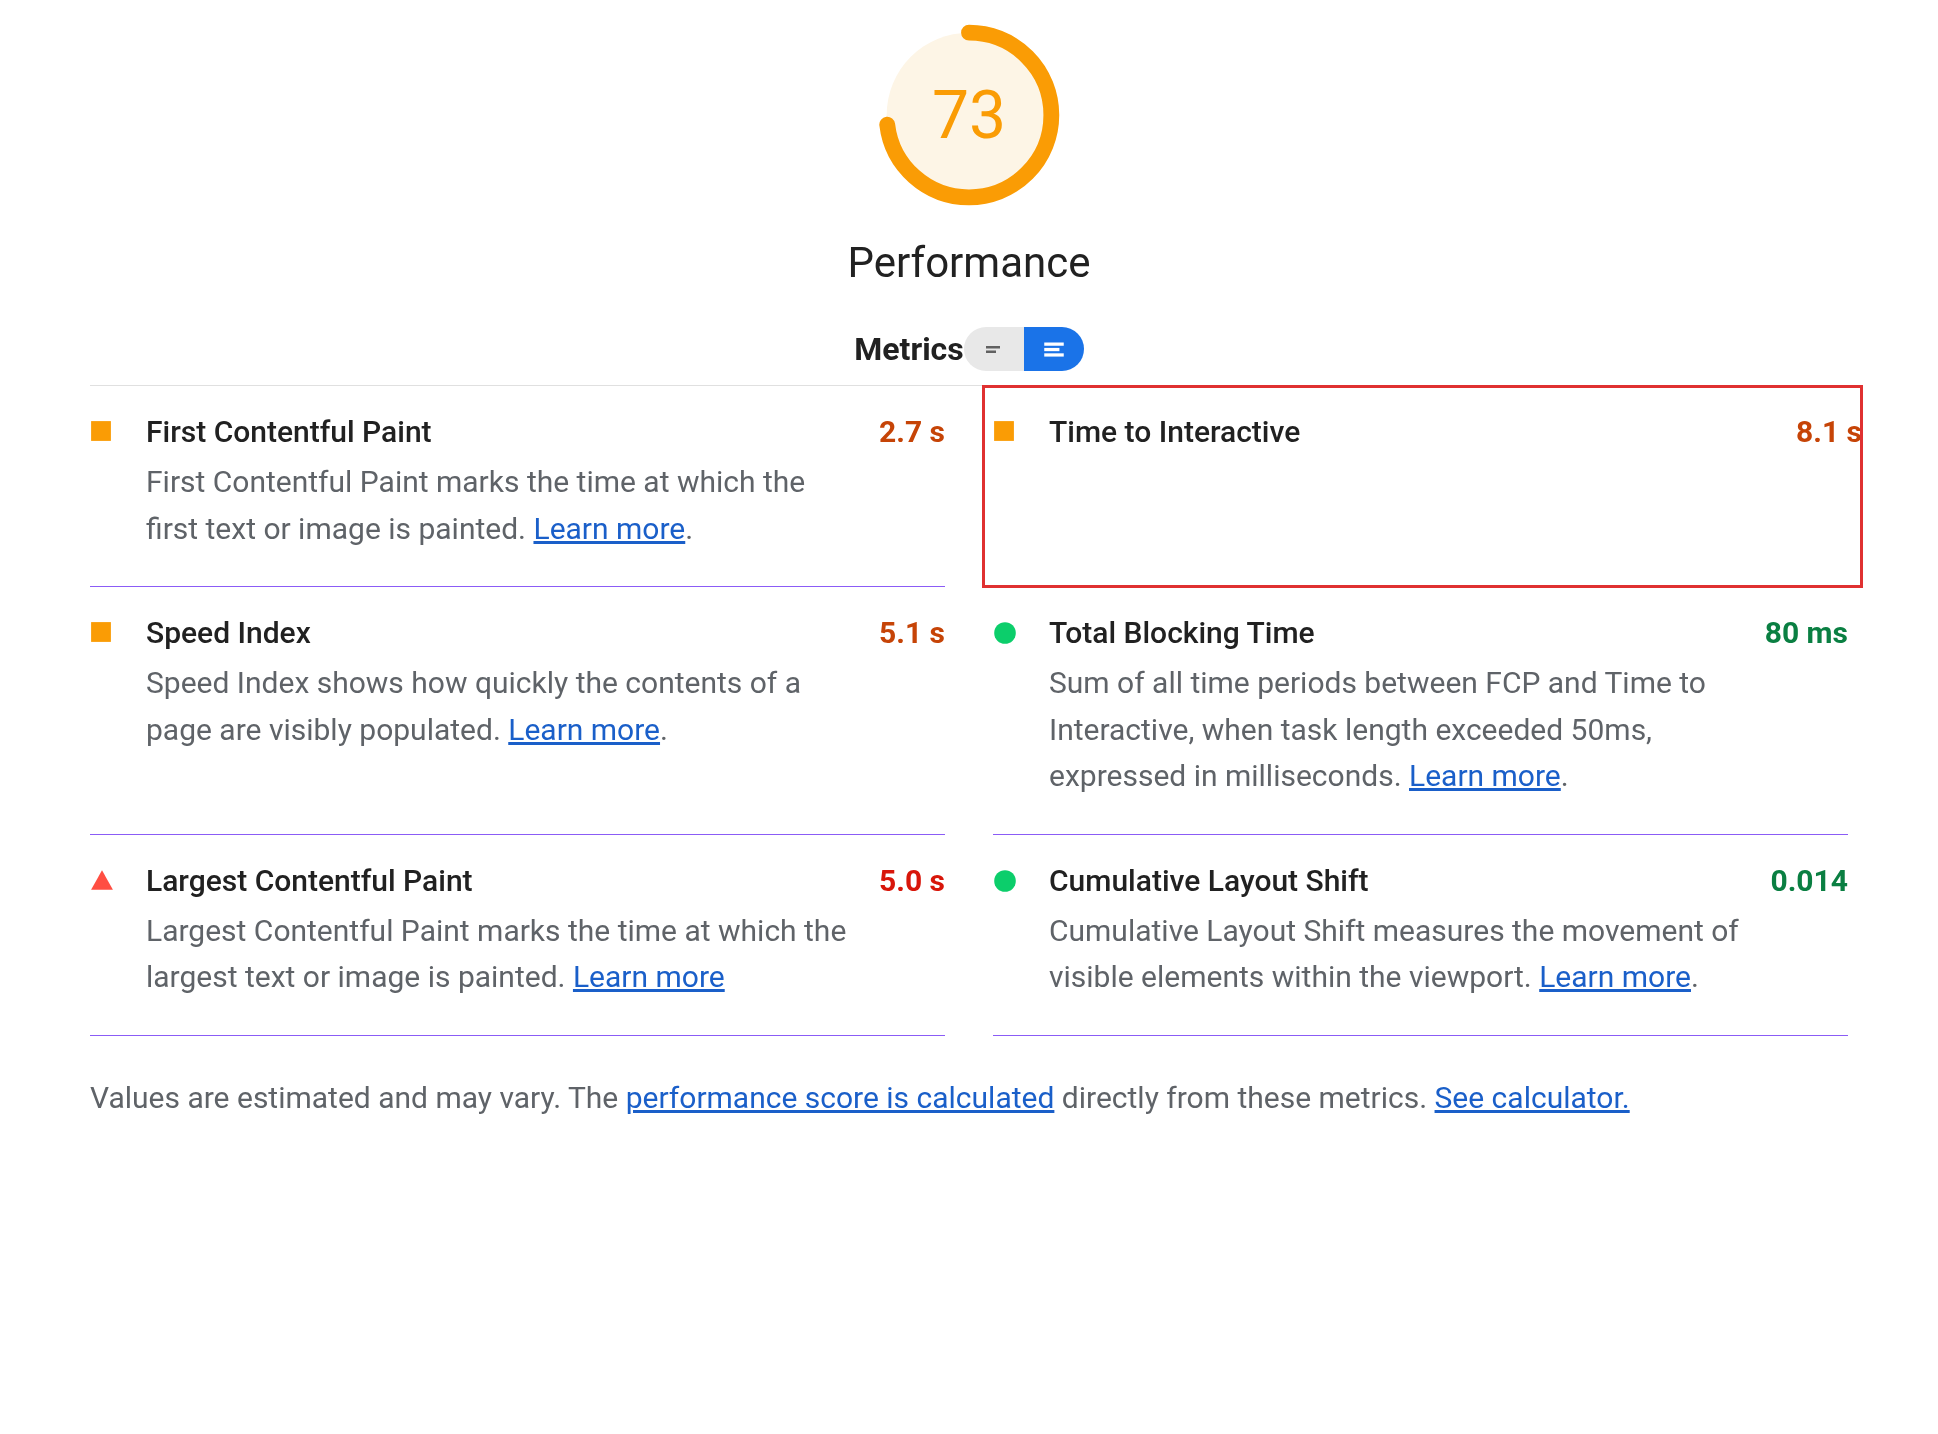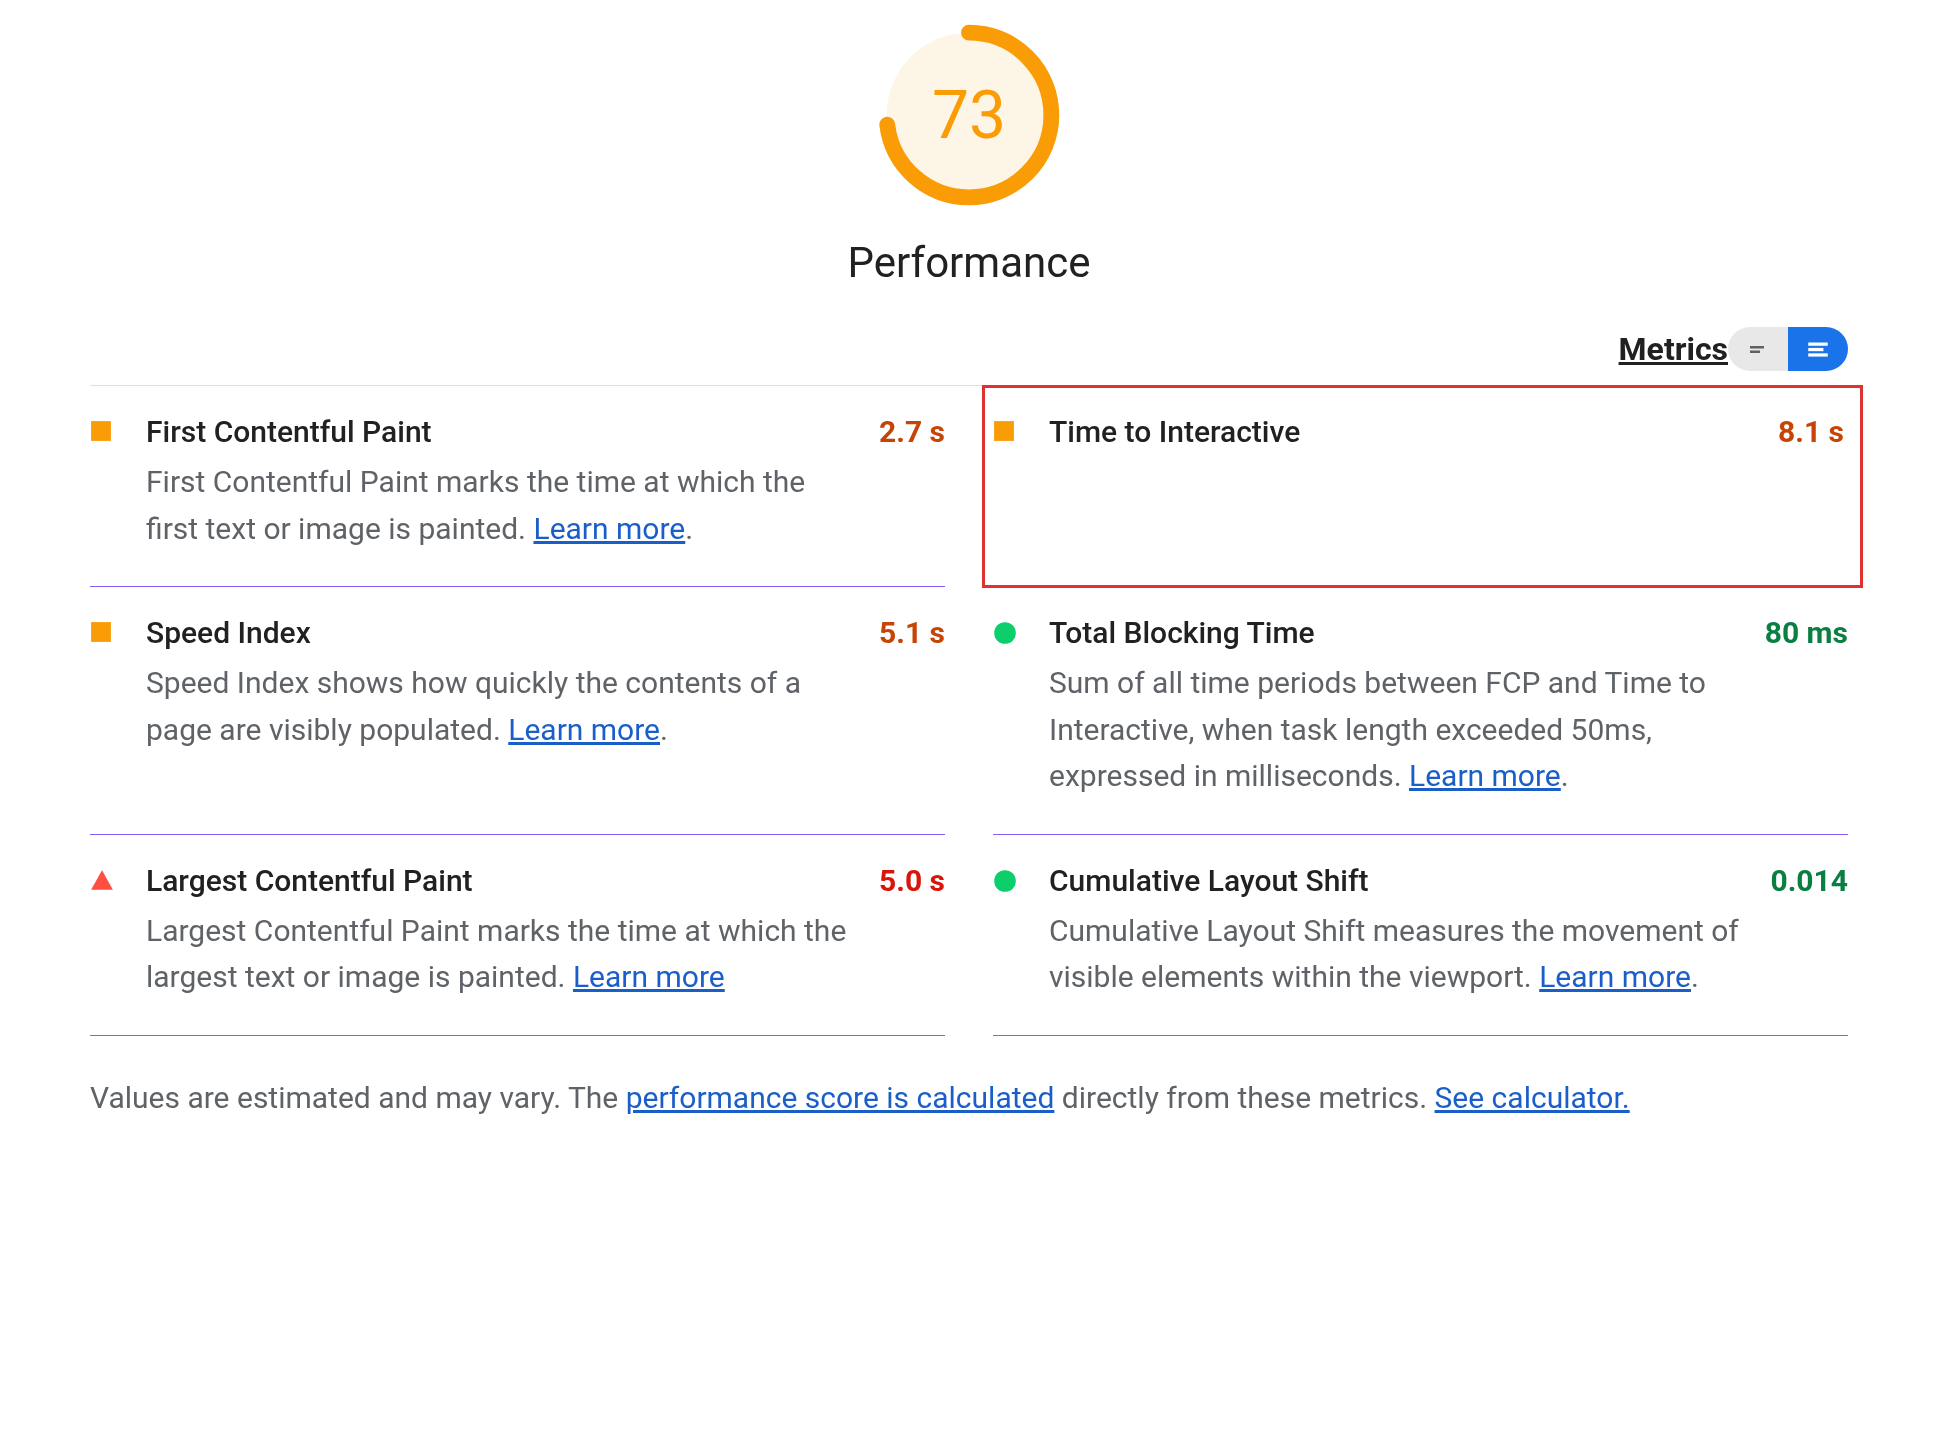--- a/index.html
+++ b/index.html
@@ -20,22 +20,22 @@
   .gauge svg { transform: rotate(-90deg); }
   .gauge-score {
     position: absolute; inset: 0;
     display: flex; align-items: center; justify-content: center;
     font-size: 66px; font-weight: 400; color: #fa9c05;
   }
   .category-label {
     font-size: 42px; color: #212121; margin-top: 28px; font-weight: 400;
   }
   .section-head {
-    display: flex; align-items: center; justify-content: flex-end;
-    border-bottom: 1px solid #e0e0e0; padding-bottom: 14px; text-decoration: underline;
+    display: flex; align-items: center; justify-content: center;
+    border-bottom: 1px solid #e0e0e0; padding-bottom: 14px;
   }
   .section-title { font-size: 32px; font-weight: 700; color: #212121; }
   .view-toggle {
     display: flex; border-radius: 24px; overflow: hidden; height: 44px;
   }
   .view-toggle .seg {
     width: 60px; display: flex; align-items: center; justify-content: center;
     cursor: pointer;
   }
   .seg-compact { background: #e8e8e8; }
@@ -49,21 +49,21 @@
     border-bottom: 1px solid #8b5cf6;
     padding: 28px 0 34px 0;
     display: grid;
     grid-template-columns: 40px 1fr auto;
     column-gap: 16px;
   }
   .metric.highlight {
     outline: 3px solid #e03131;
     outline-offset: -2px;
     padding-left: 10px;
-    padding-right: 18px;
+    padding-right: 0;
     margin-left: -10px;
     margin-right: -14px;
   }
   .status-icon { margin-top: 6px; }
   .m-title { font-size: 30px; font-weight: 500; color: #212121; margin-bottom: 10px; }
   .m-desc { font-size: 30px; font-weight: 400; color: #5f6368; line-height: 1.55; }
   .m-desc a { color: #1a5fc9; text-decoration: underline; }
   .m-value { font-size: 30px; font-weight: 700; white-space: nowrap; }
   .v-orange { color: #c64407; }
   .v-red { color: #d8160a; }

